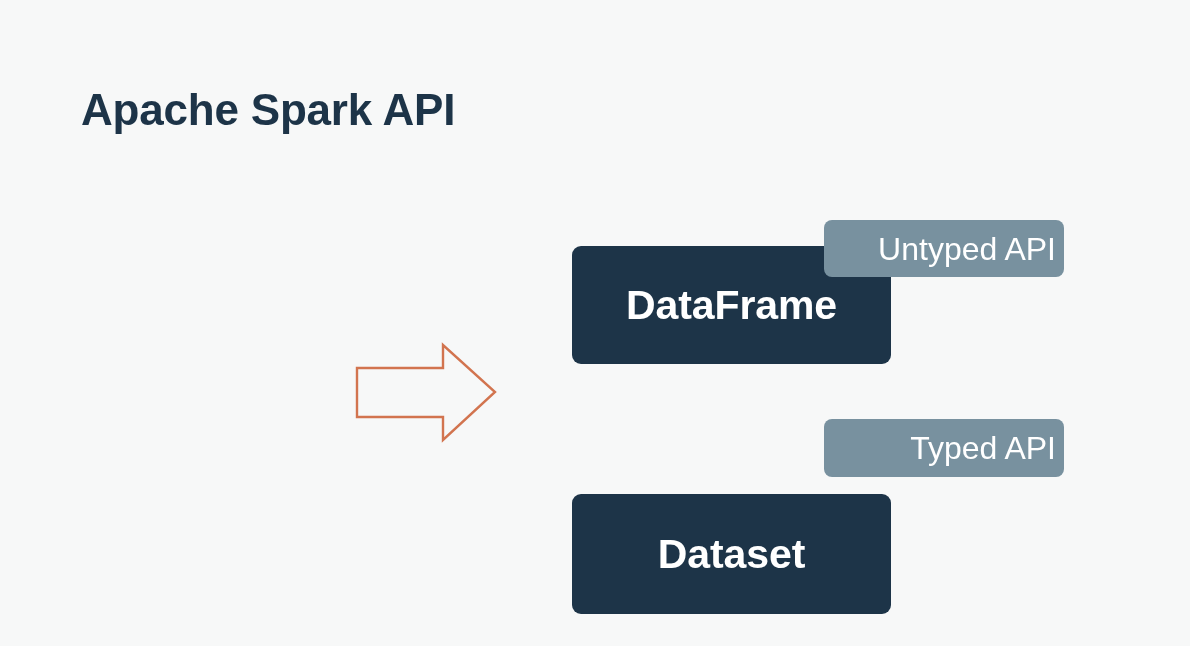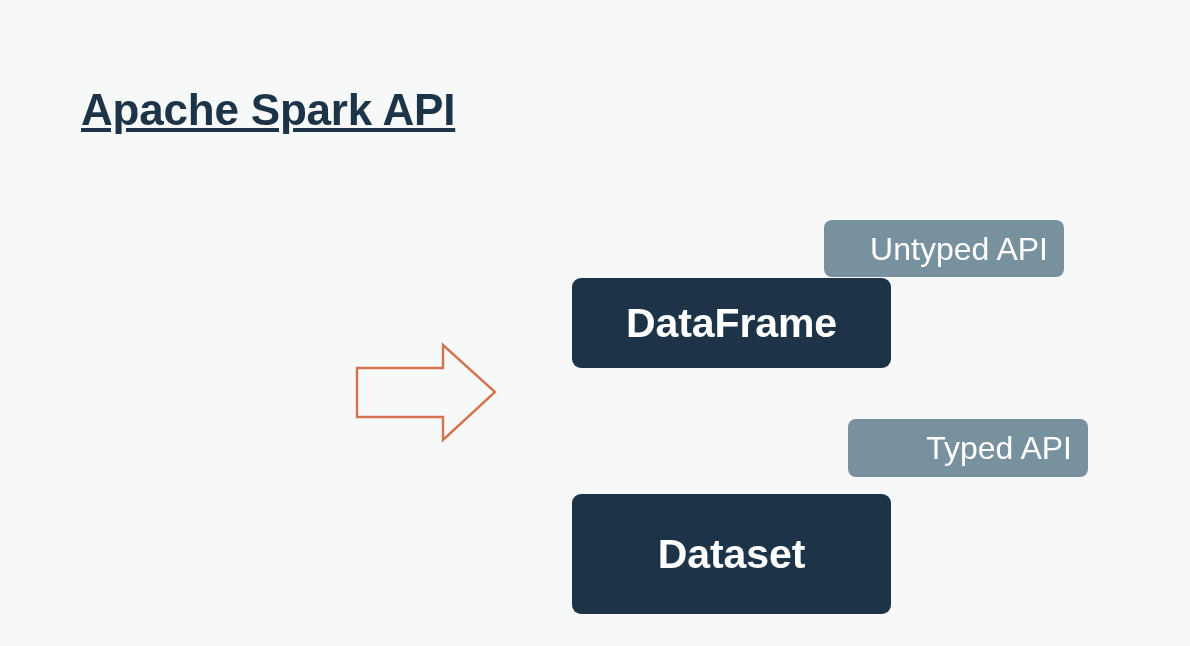--- a/index.html
+++ b/index.html
@@ -26,21 +26,20 @@
   .page-title {
     position: absolute;
     left: 81px;
     top: 80px;
     font-size: 44px;
     font-weight: bold;
     color: #1d3448;
     letter-spacing: -0.2px;
     line-height: 60px;
     white-space: nowrap;
-    text-decoration: underline;
   }
 
   
   .node-box {
     position: absolute;
     background: #1d3448;
     border-radius: 9px;
     display: flex;
     align-items: center;
     box-sizing: border-box;
@@ -60,24 +59,23 @@
     width: 199px;
     height: 118px;
     justify-content: center;
   }
   #node-rdd .node-label { font-size: 40px; }
 
   #node-dataframe {
     left: 572px;
     top: 246px;
     width: 319px;
-    height: 90px;
+    height: 118px;
     justify-content: center;
     z-index: 2;
-    margin-top: 32px;
   }
 
   #node-dataset {
     left: 572px;
     top: 446px;
     width: 319px;
     height: 120px;
     justify-content: center;
     z-index: 2;
     margin-top: 48px;
@@ -85,21 +83,21 @@
 
   
   .badge {
     position: absolute;
     background: #78919f;
     border-radius: 8px;
     display: flex;
     align-items: center;
     justify-content: flex-end;
     box-sizing: border-box;
-    padding-right: 16px;
+    padding-right: 8px;
     z-index: 3;
   }
   .badge-label {
     color: #ffffff;
     font-weight: normal;
     font-size: 32px;
     line-height: 1;
     white-space: nowrap;
   }
 
@@ -108,21 +106,20 @@
     top: 220px;
     width: 240px;
     height: 57px;
   }
 
   #badge-typed {
     left: 824px;
     top: 419px;
     width: 240px;
     height: 58px;
-    margin-left: 24px;
   }
 
   
   #flow-arrow {
     position: absolute;
     left: 350px;
     top: 336px;
     width: 155px;
     height: 115px;
     z-index: 1;

